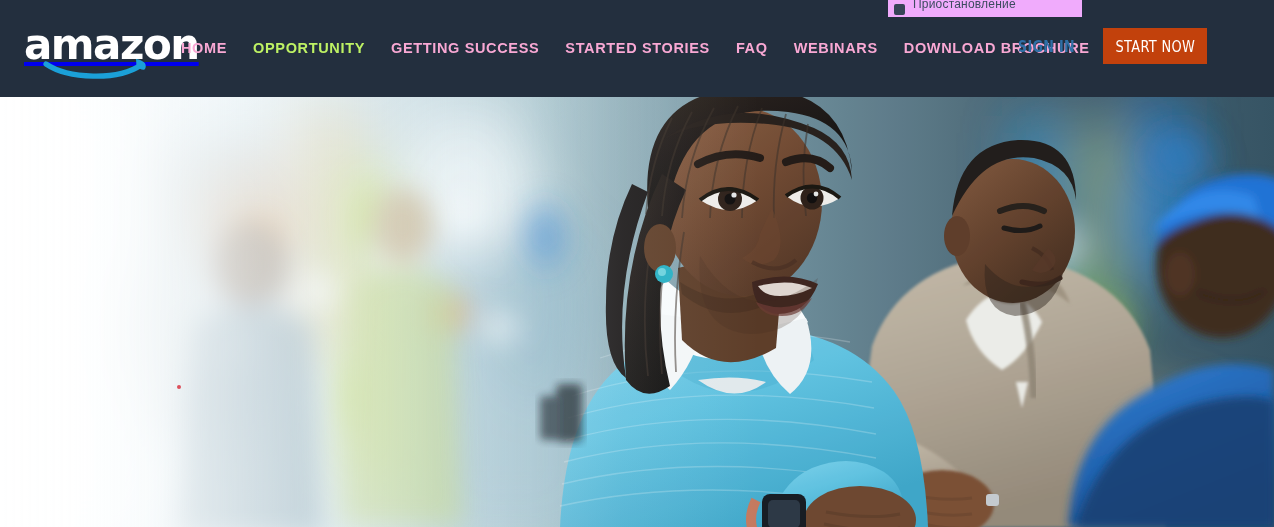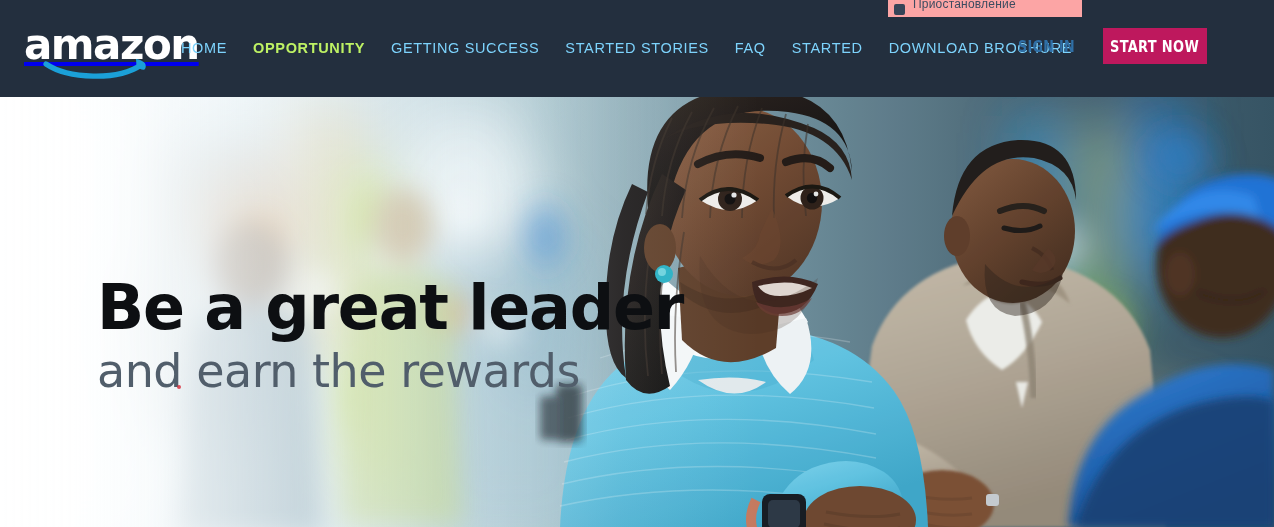--- a/index.html
+++ b/index.html
@@ -30,21 +30,21 @@
     z-index: 30;
   }
 
   
   .top-strip {
     position: absolute;
     top: 0;
     left: 888px;
     width: 194px;
     height: 17px;
-    background: #fca5a5;
+    background: #f0abfc;
     overflow: hidden;
     z-index: 31;
   }
   .top-strip-icon {
     position: absolute;
     left: 6px; top: 4px;
     width: 11px; height: 11px;
     background: #364457;
     border-radius: 2px;
   }
@@ -96,26 +96,26 @@
     left: 181px;
     top: 38px;
     display: flex;
     align-items: center;
     gap: 0;
     height: 20px;
   }
   .nav-link {
     font-size: 14.5px;
     letter-spacing: .65px;
-    color: #7dd3fc;
+    color: #f9a8d4;
     text-decoration: none;
     white-space: nowrap;
     margin-right: 26px;
     cursor: pointer;
-    font-weight: normal;
+    font-weight: bold;
   }
   .nav-link.active {
     color: #bef264;
     font-weight: bold;
   }
   .nav-link:last-child { margin-right: 0; }
 
   
   .nav-actions {
     position: absolute;
@@ -140,26 +140,26 @@
     margin-right: 5px;
   }
   .start-now {
     display: inline-flex;
     align-items: center;
     justify-content: center;
     width: 104px;
     height: 36px;
     margin-left: 15px;
     margin-right: 67px;
-    background: #be185d;
+    background: #c2410c;
     border: none;
     color: #ffffff;
     font-family: "DejaVu Sans Condensed", "Liberation Sans Narrow", "Liberation Sans", sans-serif;
     font-size: 16px;
-    font-weight: bold;
+    font-weight: normal;
     letter-spacing: .4px;
     cursor: pointer;
     white-space: nowrap;
   }
   .start-now span { transform: scaleX(.9); display: block; }
 
   
   .hero {
     position: absolute;
     top: 96px; left: 0;
@@ -246,21 +246,21 @@
           <path d="M92 2 C99 3.5, 103 6, 101.5 11 C100 15, 95.5 11.5, 92.5 9.2 Z" fill="#1ba0d8"></path>
         </svg>
       </a>
 
       <nav class="nav-links">
         <a class="nav-link" href="#">HOME</a>
         <a class="nav-link active" href="#">OPPORTUNITY</a>
         <a class="nav-link" href="#">GETTING SUCCESS</a>
         <a class="nav-link" href="#">STARTED STORIES</a>
         <a class="nav-link" href="#">FAQ</a>
-        <a class="nav-link" href="#">STARTED</a>
+        <a class="nav-link" href="#">WEBINARS</a>
         <a class="nav-link" href="#">DOWNLOAD BROCHURE</a>
       </nav>
 
       <div class="nav-actions">
         <a class="signin" href="#">SIGN IN</a>
         <button class="start-now" type="button">
           <span>START NOW</span>
         </button>
       </div>
 
@@ -538,21 +538,17 @@
       <g filter="url(#blurSm)" opacity="0.8">
         <rect x="556" y="288" width="26" height="58" rx="5" fill="#0e141b"></rect>
         <rect x="540" y="300" width="20" height="44" rx="4" fill="#16202b"></rect>
       </g>
 
       <rect x="0" y="0" width="1274" height="431" fill="#7fb4c8" opacity="0.05"></rect>
     </svg>
 
     <div class="hero-scrim"></div>
 
-    <div class="hero-text">
-      <div class="hero-title">Be a great leader</div>
-      <div class="hero-sub">and earn the rewards</div>
-    </div>
 
     <div class="marker-dot"></div>
   </div>
 
 </div>
 
 </body></html>

